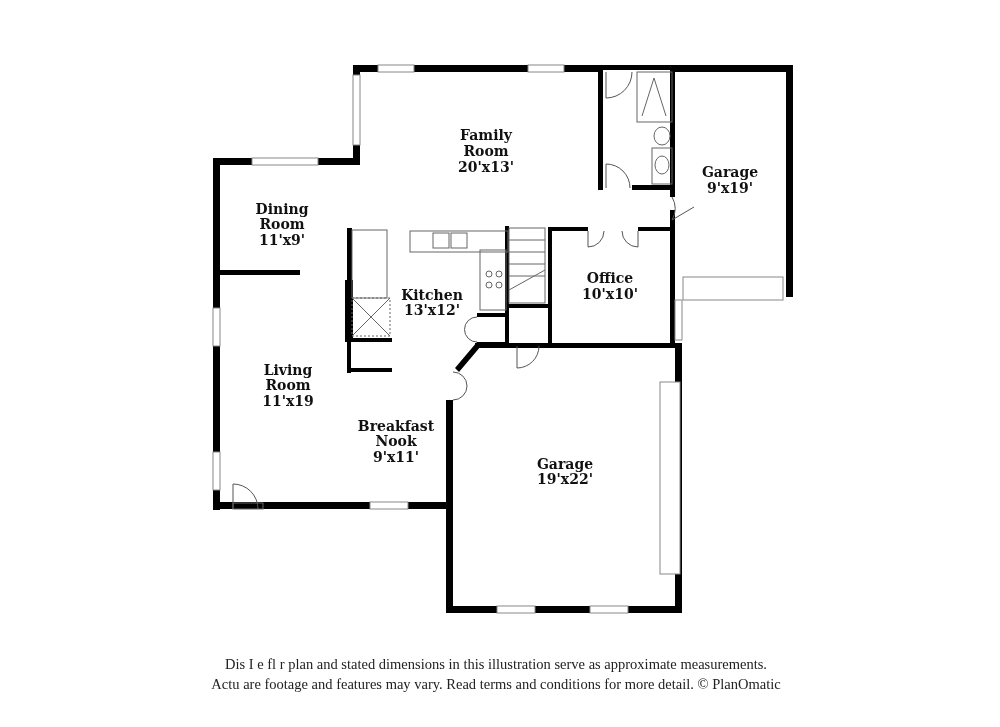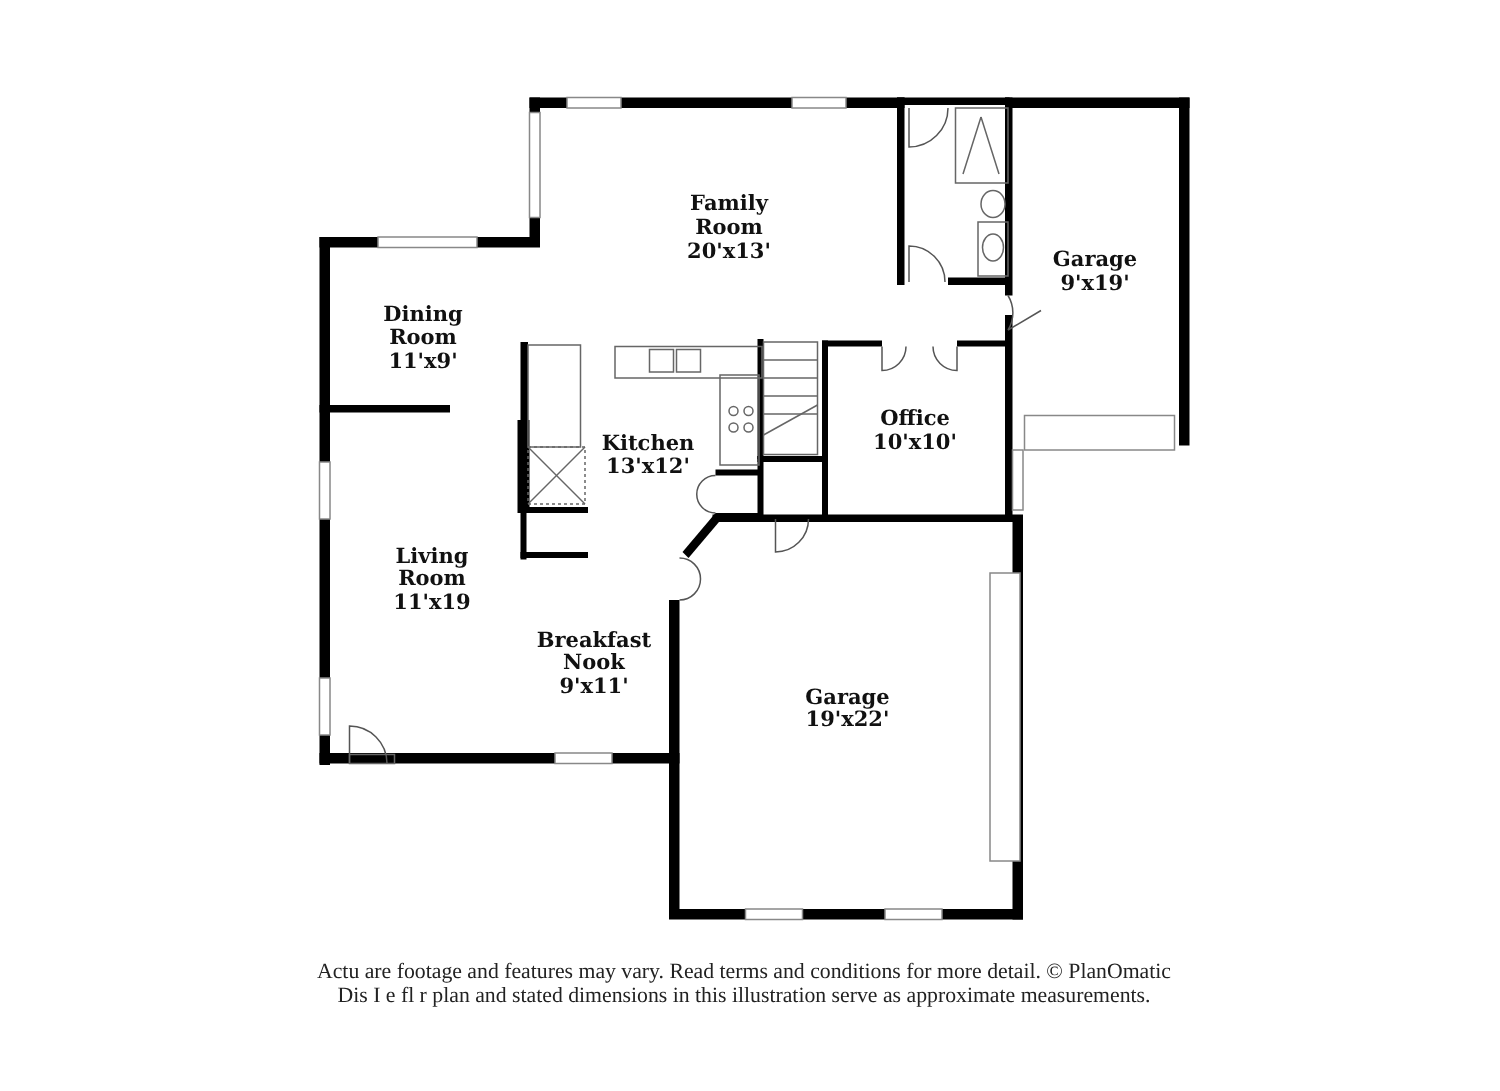--- a/index.html
+++ b/index.html
@@ -148,13 +148,13 @@
     <text class="label" x="396" y="431">Breakfast</text>
     <text class="label" x="396" y="446">Nook</text>
     <text class="label" x="396" y="462">9'x11'</text>
 
     <text class="label" x="565" y="469">Garage</text>
     <text class="label" x="565" y="484">19'x22'</text>
   </g>
 </svg>
 
 <div class="disclaimer" style="top:656px;">Dis    I  e fl   r plan and stated dimensions in this illustration serve as approximate measurements.</div>
-<div class="disclaimer" style="top:640px;">Actu    are footage and features may vary. Read terms and conditions for more detail. © PlanOmatic</div>
+<div class="disclaimer" style="top:676px;">Actu    are footage and features may vary. Read terms and conditions for more detail. © PlanOmatic</div>
 
 </body></html>

